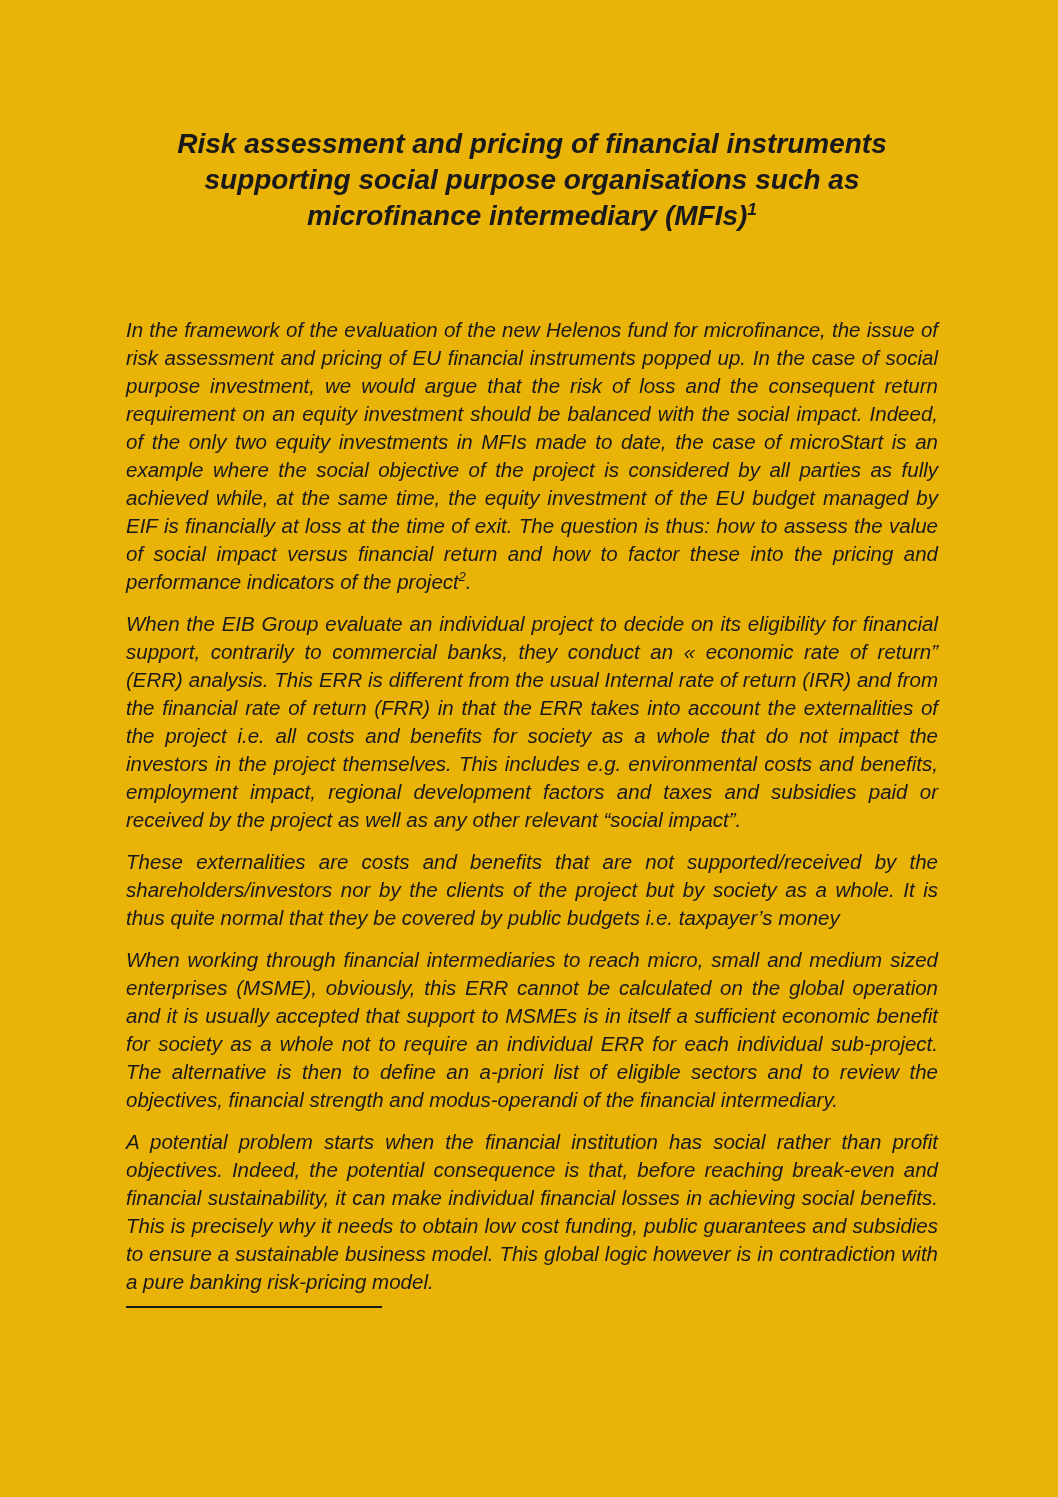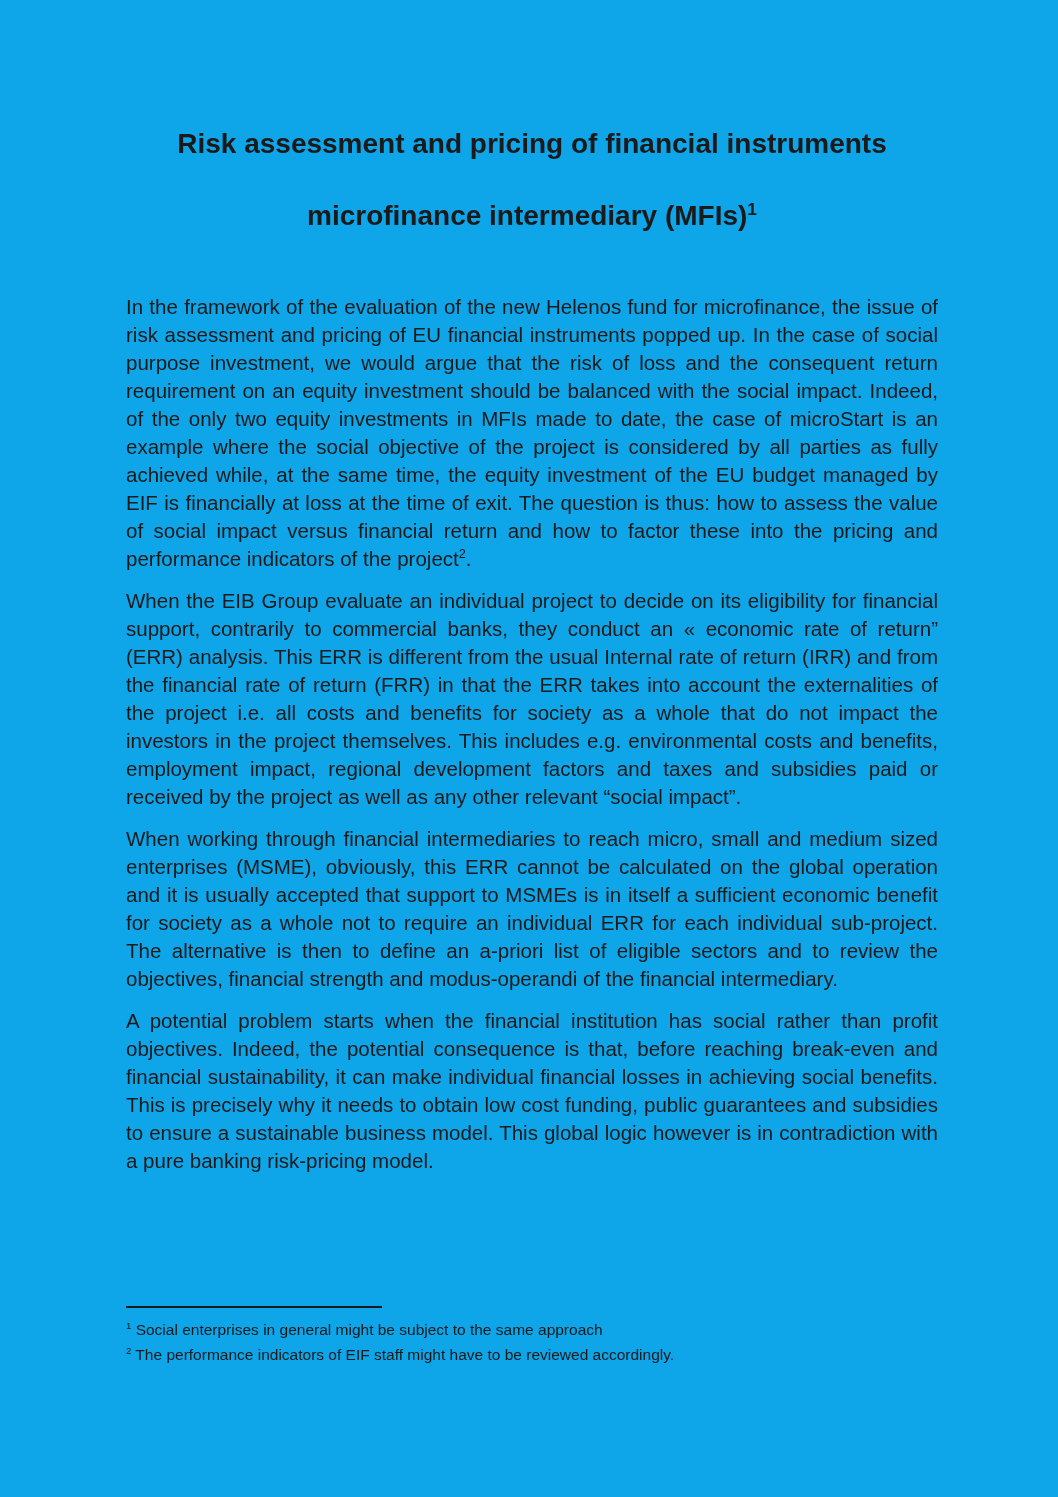--- a/index.html
+++ b/index.html
@@ -24,21 +24,21 @@
   }
   .title {
     margin: 126px 0 0 0;
     font-size: 28px;
     line-height: 36px;
     font-weight: 700;
     text-align: center;
     letter-spacing: 0;
   }
   .body {
-    margin-top: 59px;
+    margin-top: 82px;
   }
   .para {
     margin: 0 0 14px 0;
     font-size: 20.5px;
     line-height: 28px;
     text-align: justify;
     text-justify: inter-word;
   }
   sup {
     line-height: 0;
@@ -59,30 +59,27 @@
   }
   .footnote {
     font-size: 15.5px;
     line-height: 25px;
     text-align: left;
   }
 </style>
 </head>
 <body>
 
-<div class="page" style="color: rgb(26, 26, 26); background: #0ea5e9;">
+<div class="page" style="color: rgb(26, 26, 26); background: #eab308; font-style: italic;">
   <div class="content">
-    <h1 class="title"><span>Risk assessment and pricing of financial instruments</span><br><br><span>microfinance intermediary (MFIs)</span><sup>1</sup></h1>
+    <h1 class="title"><span>Risk assessment and pricing of financial instruments</span><br><span>supporting social purpose organisations such as</span><br><span>microfinance intermediary (MFIs)</span><sup>1</sup></h1>
     <div class="body">
         <p class="para">In the framework of the evaluation of the new Helenos fund for microfinance, the issue of risk assessment and pricing of EU financial instruments popped up. In the case of social purpose investment, we would argue that the risk of loss and the consequent return requirement on an equity investment should be balanced with the social impact. Indeed, of the only two equity investments in MFIs made to date, the case of microStart is an example where the social objective of the project is considered by all parties as fully achieved while, at the same time, the equity investment of the EU budget managed by EIF is financially at loss at the time of exit. The question is thus: how to assess the value of social impact versus financial return and how to factor these into the pricing and performance indicators of the project<sup>2</sup>.</p>
         <p class="para">When the EIB Group evaluate an individual project to decide on its eligibility for financial support, contrarily to commercial banks, they conduct an « economic rate of return” (ERR) analysis. This ERR is different from the usual Internal rate of return (IRR) and from the financial rate of return (FRR) in that the ERR takes into account the externalities of the project i.e. all costs and benefits for society as a whole that do not impact the investors in the project themselves. This includes e.g. environmental costs and benefits, employment impact, regional development factors and taxes and subsidies paid or received by the project as well as any other relevant “social impact”.</p>
+        <p class="para">These externalities are costs and benefits that are not supported/received by the shareholders/investors nor by the clients of the project but by society as a whole. It is thus quite normal that they be covered by public budgets i.e. taxpayer’s money</p>
         <p class="para">When working through financial intermediaries to reach micro, small and medium sized enterprises (MSME), obviously, this ERR cannot be calculated on the global operation and it is usually accepted that support to MSMEs is in itself a sufficient economic benefit for society as a whole not to require an individual ERR for each individual sub-project. The alternative is then to define an a-priori list of eligible sectors and to review the objectives, financial strength and modus-operandi of the financial intermediary.</p>
         <p class="para">A potential problem starts when the financial institution has social rather than profit objectives. Indeed, the potential consequence is that, before reaching break-even and financial sustainability, it can make individual financial losses in achieving social benefits. This is precisely why it needs to obtain low cost funding, public guarantees and subsidies to ensure a sustainable business model. This global logic however is in contradiction with a pure banking risk-pricing model.</p>
       </div>
   </div>
   <div class="footnote-area">
     <div class="footnote-sep"></div>
-    <div>
-        <div class="footnote"><sup>1</sup> Social enterprises in general might be subject to the same approach</div>
-        <div class="footnote"><sup>2</sup> The performance indicators of EIF staff might have to be reviewed accordingly.</div>
-      </div>
   </div>
 </div>
 
 </body></html>

